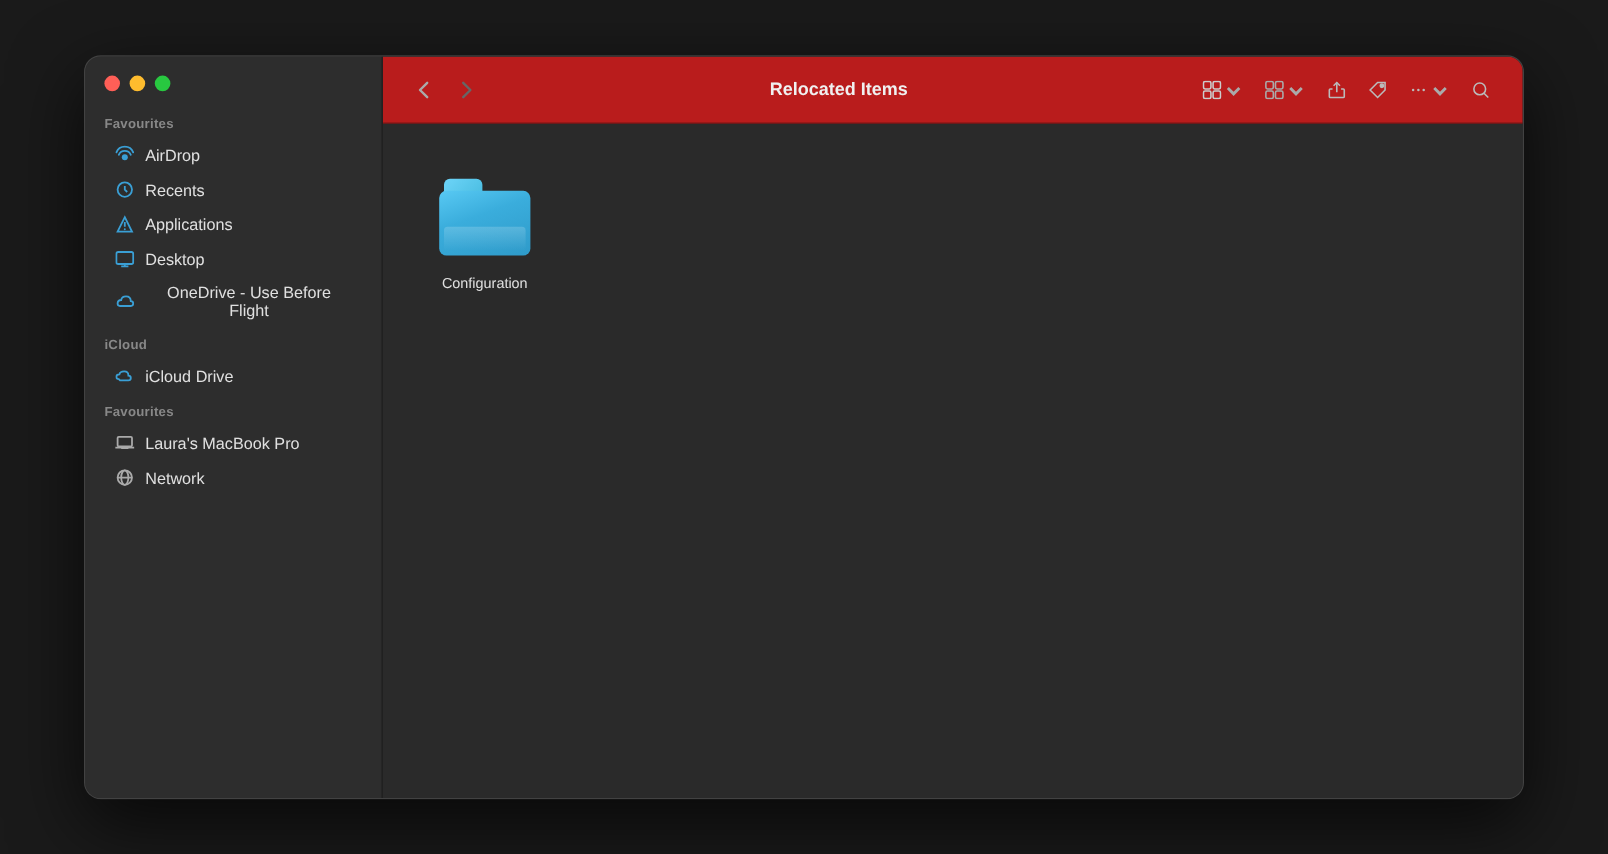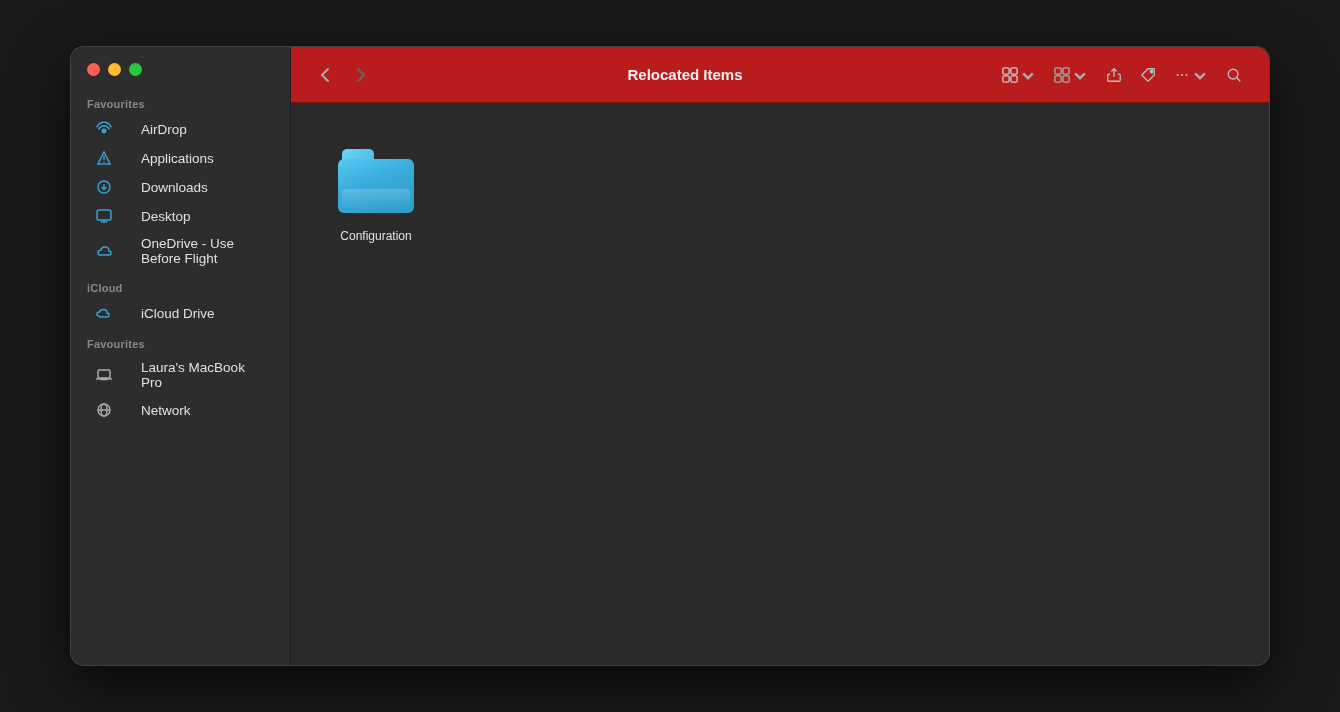--- a/index.html
+++ b/index.html
@@ -43,46 +43,47 @@
 
     
     .window-body {
       display: flex;
       flex: 1;
       overflow: hidden;
     }
 
     
     .sidebar {
-      width: 220px;
+      width: 248px;
       background: #2d2d2d;
       border-right: 1px solid rgba(0,0,0,0.4);
       padding: 16px 0;
       overflow-y: auto;
       flex-shrink: 0;
     }
 
     .sidebar-section-label {
       font-size: 11px;
       font-weight: 600;
       color: #888;
       padding: 10px 16px 4px 16px;
       letter-spacing: 0.02em;
     }
 
     .sidebar-item {
       display: flex;
       align-items: center;
-      gap: 28px;
+      gap: 8px;
       padding: 5px 16px;
       cursor: pointer;
       border-radius: 6px;
       margin: 1px 8px;
       color: #e0e0e0;
       font-size: 13.5px;
+      text-align: center;
     }
 
     .sidebar-icon {
       width: 18px;
       height: 18px;
       display: flex;
       align-items: center;
       justify-content: center;
       flex-shrink: 0;
     }
@@ -292,43 +293,42 @@
         <span class="sidebar-icon icon-blue">
           <svg viewBox="0 0 16 16" fill="currentColor">
             <circle cx="8" cy="10" r="2.5"></circle>
             <path d="M3 8 A5.5 5.5 0 0 1 13 8" fill="none" stroke="currentColor" stroke-width="1.5" stroke-linecap="round"></path>
             <path d="M1 6 A7.5 7.5 0 0 1 15 6" fill="none" stroke="currentColor" stroke-width="1.5" stroke-linecap="round"></path>
           </svg>
         </span>
         <span>AirDrop</span>
       </div>
 
+      <div class="sidebar-item">
+        <span class="sidebar-icon icon-blue">
+          <svg viewBox="0 0 16 16" fill="none" stroke="currentColor" stroke-width="1.5">
+            <circle cx="8" cy="8" r="6"></circle>
+            <polyline points="8,5 8,8 10,10"></polyline>
+          </svg>
+        </span>
+        <span>Recents</span>
+      </div>
 
       <div class="sidebar-item">
         <span class="sidebar-icon icon-blue">
           <svg viewBox="0 0 16 16" fill="currentColor">
             <polygon points="8,2 14,14 2,14" fill="none" stroke="currentColor" stroke-width="1.5"></polygon>
             <line x1="8" y1="6" x2="8" y2="10" stroke="currentColor" stroke-width="1.5"></line>
             <circle cx="8" cy="12" r="0.8"></circle>
           </svg>
         </span>
         <span>Applications</span>
       </div>
 
 
-      <div class="sidebar-item">
-        <span class="sidebar-icon icon-blue">
-          <svg viewBox="0 0 16 16" fill="none" stroke="currentColor" stroke-width="1.5">
-            <circle cx="8" cy="8" r="6"></circle>
-            <line x1="8" y1="5" x2="8" y2="10"></line>
-            <polyline points="5.5,8 8,10.5 10.5,8"></polyline>
-          </svg>
-        </span>
-        <span>Downloads</span>
-      </div>
 
       <div class="sidebar-item">
         <span class="sidebar-icon icon-blue">
           <svg viewBox="0 0 16 16" fill="none" stroke="currentColor" stroke-width="1.5">
             <rect x="1" y="2" width="14" height="10" rx="1.5"></rect>
             <line x1="5" y1="14" x2="11" y2="14"></line>
             <line x1="8" y1="12" x2="8" y2="14"></line>
           </svg>
         </span>
         <span>Desktop</span>

